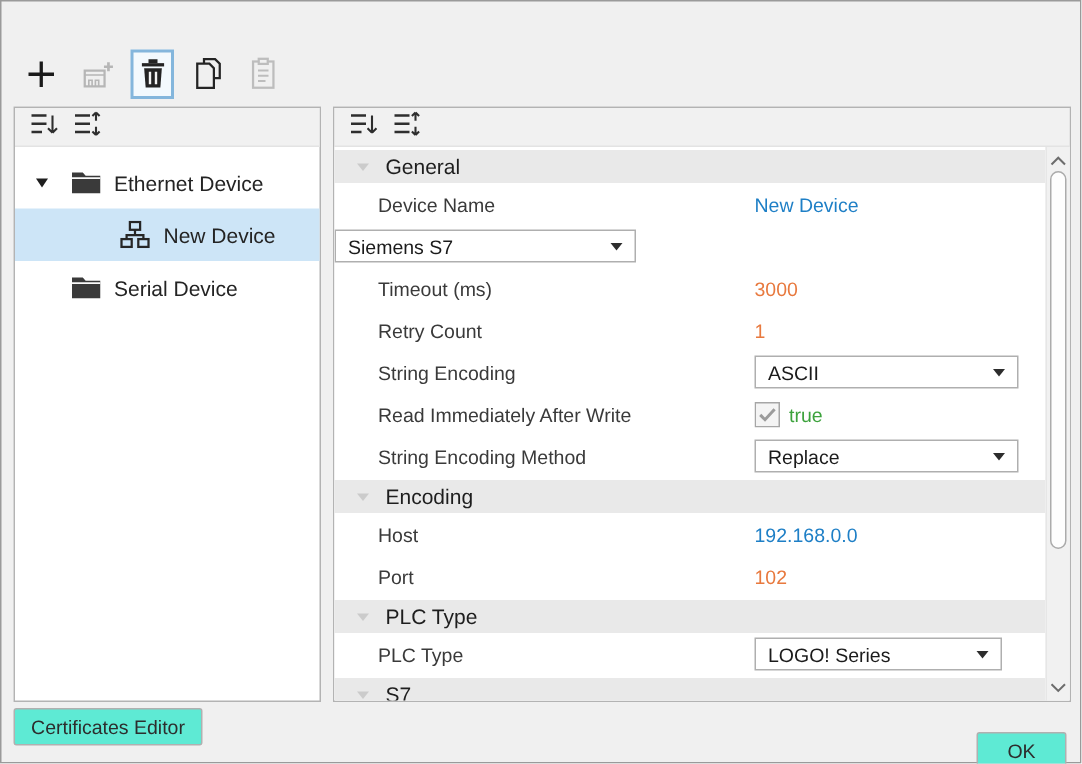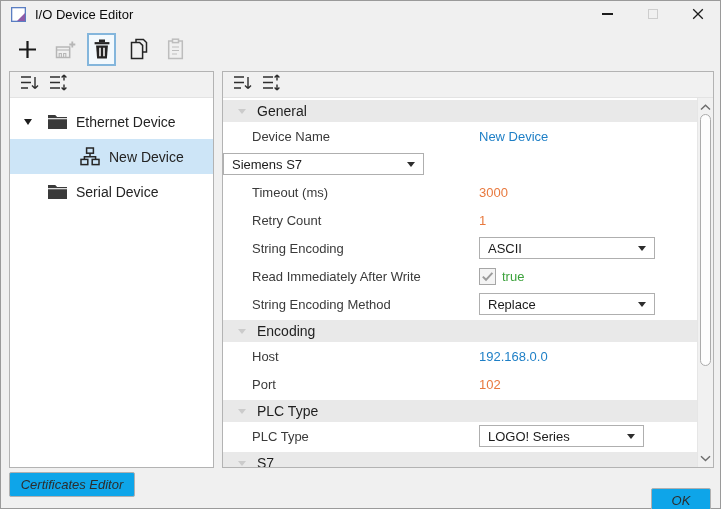--- a/index.html
+++ b/index.html
@@ -37,70 +37,46 @@
   .expander.open::after{content:"";width:0;height:0;border-left:4.5px solid transparent;border-right:4.5px solid transparent;border-top:6px solid #1e1e1e;}
   .tree-row .icon{display:flex;flex:none;}
   .tree-label{margin-left:9px;white-space:nowrap;}
 
   
   .content{position:absolute;top:26px;left:0;right:0;bottom:0;background:#fff;}
   .property-list{position:absolute;top:0;left:0;right:16px;bottom:0;overflow:hidden;}
   .section-header{height:22px;border-top:2px solid #fff;background:#e9e9e9;display:flex;align-items:center;padding-left:15px;}
   .sec-arrow{width:0;height:0;border-left:4px solid transparent;border-right:4px solid transparent;border-top:5px solid #cbcbcb;flex:none;}
   .sec-title{margin-left:11px;font-size:14px;color:#1e1e1e;}
-  .prop-row{height:28px;display:flex;align-items:center;background:#fff;}
+  .prop-row{height:28px;display:flex;align-items:center;background:#fff;gap:24px;}
   .prop-label{width:227px;padding-left:29px;font-size:13px;color:#3a3a3a;flex:none;box-sizing:content-box;white-space:nowrap;}
   .prop-value{display:flex;align-items:center;font-size:13px;}
   .val-text{white-space:nowrap;}
   .dropdown{height:22px;border:1px solid #afafaf;background:#fff;display:flex;align-items:center;padding:0 8px;box-sizing:border-box;color:#1b1b1b;}
   .dd-arrow{width:0;height:0;border-left:4.5px solid transparent;border-right:4.5px solid transparent;border-top:5.5px solid #2d2d2d;margin-left:auto;}
   .checkbox{display:flex;align-items:center;}
   .bool-text{margin-left:6px;}
 
   
   .scrollbar{position:absolute;top:0;right:0;bottom:0;width:16px;background:#f1f1f1;border-left:1px solid #e6e6e6;box-sizing:border-box;}
   .sb-btn{position:absolute;left:0;right:0;height:14px;display:flex;align-items:center;justify-content:center;}
   .sb-btn.up{top:2px;}
   .sb-btn.down{bottom:2px;}
   .sb-thumb{position:absolute;left:2px;width:11px;top:16px;height:252px;background:#fdfdfd;border:1px solid #ababab;border-radius:6px;box-sizing:border-box;}
 
   
-  .btn{position:absolute;height:25px;background:#0ea5e9;border:1px solid #b0b0b0;border-radius:2px;font-family:inherit;font-size:13px;color:#2d2d2d;padding:0;font-style:italic;}
+  .btn{position:absolute;height:25px;background:#5eead4;border:1px solid #b0b0b0;border-radius:2px;font-family:inherit;font-size:13px;color:#2d2d2d;padding:0;}
   .btn.cert{left:8px;top:471px;width:126px;}
   .btn.ok{left:650px;top:487px;width:60px;}
 </style>
 </head>
 <body>
 
 <div class="window">
 
-  <div class="titlebar">
-    <span class="app-icon">
-      <svg width="15" height="15" viewBox="0 0 15 15">
-          <rect x="0.5" y="0.5" width="14" height="14" fill="#ffffff" stroke="#5a7ec2" stroke-width="1.6"></rect>
-          <path d="M14 14H6l8-8z" fill="#8e5ba8"></path>
-        </svg>
-    </span>
-    <span class="title">I/O Device Editor</span>
-    <div class="win-controls">
-      <div class="win-btn">
-          <span class="min-glyph"></span>
-        </div>
-      <div class="win-btn">
-          <span class="max-glyph"></span>
-        </div>
-      <div class="win-btn">
-          <span style="display:flex">
-            <svg width="12" height="12" viewBox="0 0 12 12">
-              <path d="M1.2 1.2l9.6 9.6M10.8 1.2l-9.6 9.6" stroke="#1c1c1c" stroke-width="1.3" fill="none"></path>
-            </svg>
-          </span>
-        </div>
-    </div>
-  </div>
 
   <div class="toolbar">
       <div class="tool-btn">
         <span class="icon">
           <svg width="21" height="21" viewBox="0 0 21 21">
             <path d="M10.5 2v17M2 10.5h17" stroke="#1a1a1a" stroke-width="2.2" fill="none"></path>
           </svg>
         </span>
       </div>
       <div class="tool-btn disabled">

